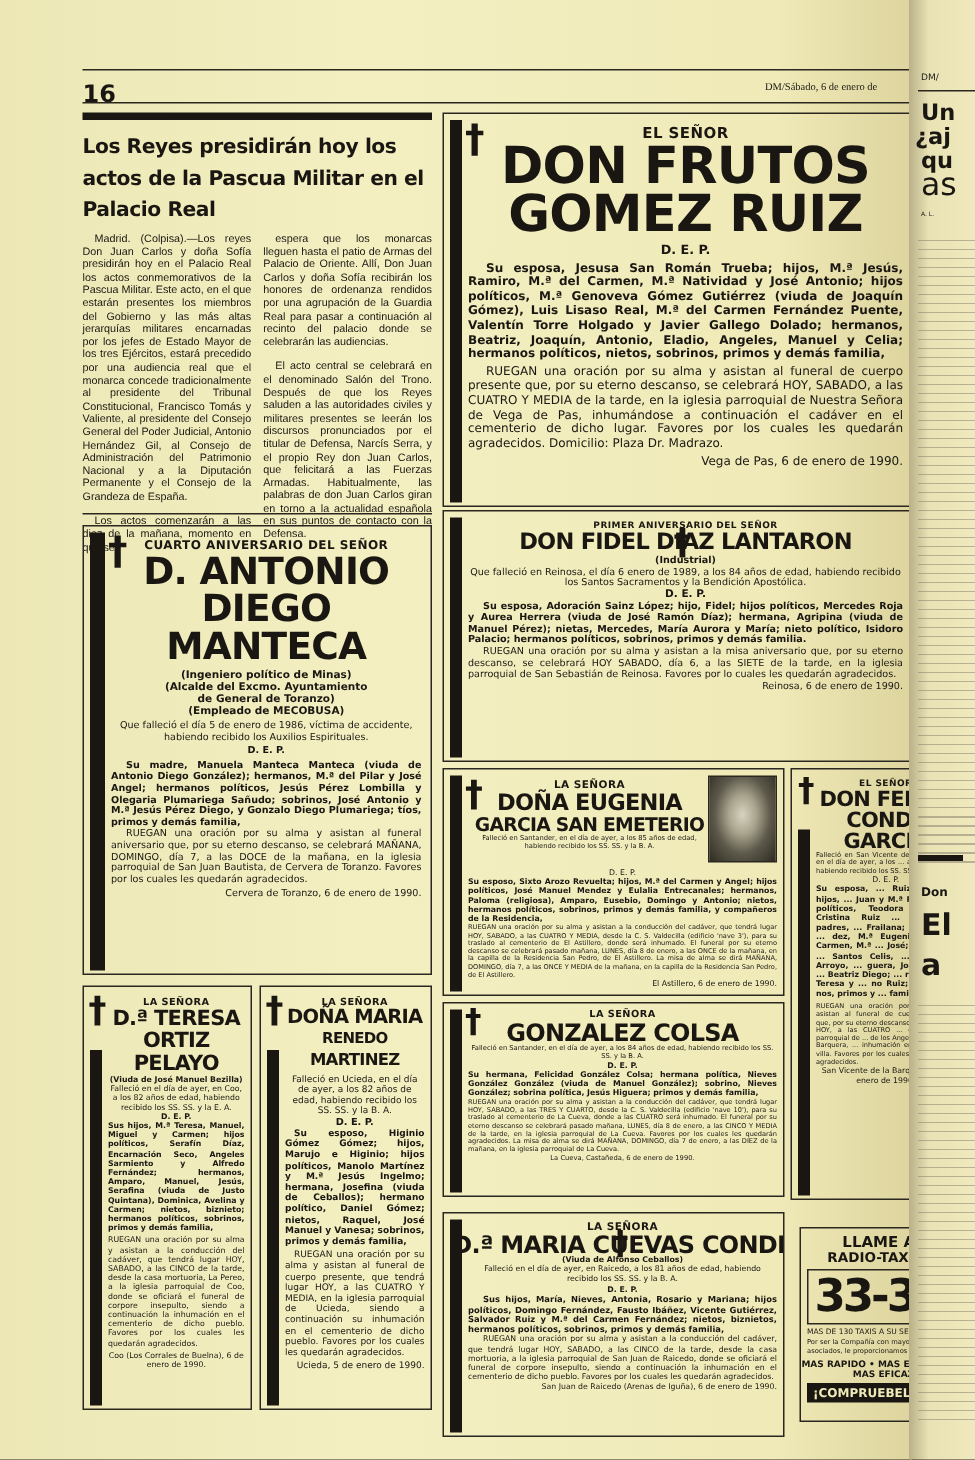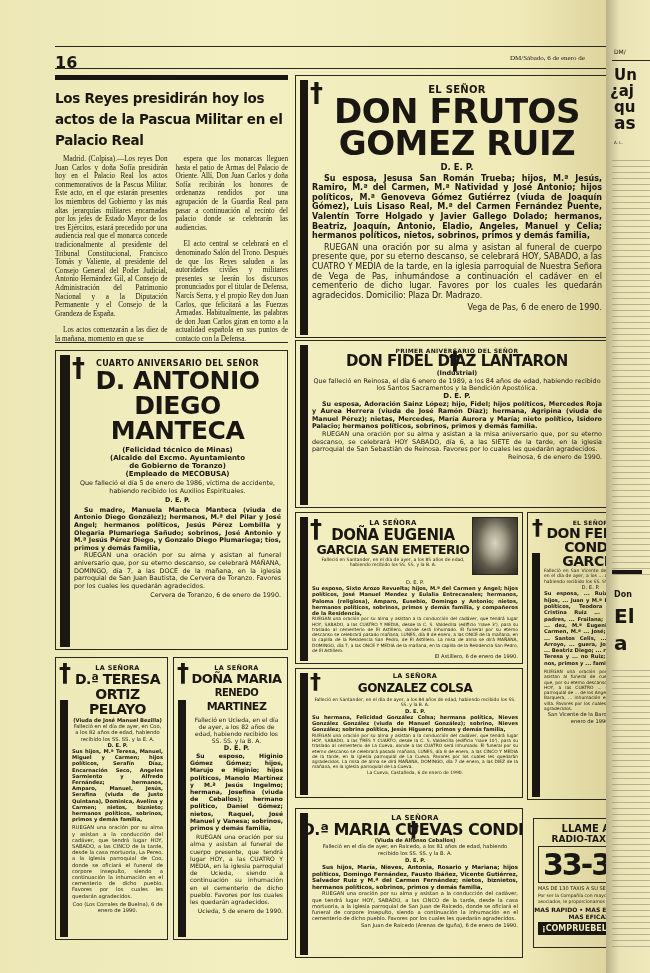--- a/index.html
+++ b/index.html
@@ -8,21 +8,21 @@
 .page{position:absolute;left:0;top:0;width:608px;height:973px;background:linear-gradient(90deg,#ece7b5 0%,#f3efc1 40%,#f0eab8 85%,#ddd49e 100%);}
 .page-top{position:absolute;left:0;top:0;width:650px;height:12px;background:#5a564a}
 .nextpage{position:absolute;left:606px;top:0;width:44px;height:973px;background:linear-gradient(90deg,#b9b089 0%,#e8e2b4 30%,#efe9bd 100%);overflow:hidden}
 .hdr-rule{position:absolute;height:2px;background:#2a2620}
 .pagenum{position:absolute;left:55px;top:53px;font-weight:bold;font-size:16px;font-family:"DejaVu Sans",sans-serif}
 .dateline{position:absolute;left:510px;top:54px;font-size:7px;font-family:"Liberation Serif",serif;white-space:nowrap}
 .art{position:absolute;left:55px;top:75px;width:233px;height:260px}
 .art .bar{height:5px;background:#1a1712;margin-bottom:8px}
 .art h1{font-family:"DejaVu Sans",sans-serif;font-weight:bold;font-size:13.5px;line-height:21px;letter-spacing:-.3px}
 .cols{display:flex;gap:8px;margin-top:4px}
-.cols p{font-family:Liberation Serif, serif;font-size:7.2px;line-height:8.6px;text-align:justify;flex:1;text-indent:8px}
+.cols p{font-family:Liberation Sans, sans-serif;font-size:7.2px;line-height:8.6px;text-align:justify;flex:1;text-indent:8px}
 .cols .c{flex:1}
 .cols .c p+p{margin-top:8px}
 .box{position:absolute;border:1.5px solid #2a2620;background:transparent;overflow:hidden;font-family:"DejaVu Sans",sans-serif}
 .stripe{position:absolute;left:4px;width:8px;background:#1a1712}
 .cross{position:absolute;font-weight:bold;line-height:1}
 .ctr{text-align:center}
 .lbl{font-weight:bold;font-size:8px;letter-spacing:.3px}
 .nm{font-weight:bold;line-height:.95;letter-spacing:-.5px}
 .sm{font-size:6.4px;line-height:7.6px}
 .tx{font-size:5.2px;line-height:6.2px;text-align:justify}
@@ -91,23 +91,23 @@
   </div>
 
   <div class="box" style="left:55px;top:350px;width:233px;height:300px">
     <div class="stripe" style="top:4px;height:292px;width:10px"></div>
     <div class="cross" style="left:16px;top:4px;font-size:26px">†</div>
     <div style="position:absolute;left:18px;right:6px;top:8px">
       <div class="ctr lbl" style="font-size:8px">CUARTO ANIVERSARIO DEL SEÑOR</div>
       <div class="ctr nm" style="font-size:25px;line-height:25px">D. ANTONIO</div>
       <div class="ctr nm" style="font-size:25px;line-height:25px">DIEGO</div>
       <div class="ctr nm" style="font-size:25px;line-height:25px">MANTECA</div>
-      <div class="ctr bd" style="font-size:7px;line-height:8px;margin-top:3px">(Felicidad técnico de Minas)</div>
+      <div class="ctr bd" style="font-size:7px;line-height:8px;margin-top:3px">(Ingeniero político de Minas)</div>
       <div class="ctr bd" style="font-size:7px;line-height:8px">(Alcalde del Excmo. Ayuntamiento</div>
-      <div class="ctr bd" style="font-size:7px;line-height:8px">de Gobierno de Toranzo)</div>
+      <div class="ctr bd" style="font-size:7px;line-height:8px">de General de Toranzo)</div>
       <div class="ctr bd" style="font-size:7px;line-height:8px">(Empleado de MECOBUSA)</div>
       <div class="ctr sm" style="margin-top:2px">Que falleció el día 5 de enero de 1986, víctima de accidente, habiendo recibido los Auxilios Espirituales.</div>
       <div class="ctr bd sm" style="margin:2px 0">D. E. P.</div>
       <div class="bd sm" style="text-align:justify;text-indent:10px">Su madre, Manuela Manteca Manteca (viuda de Antonio Diego González); hermanos, M.ª del Pilar y José Angel; hermanos políticos, Jesús Pérez Lombilla y Olegaria Plumariega Sañudo; sobrinos, José Antonio y M.ª Jesús Pérez Diego, y Gonzalo Diego Plumariega; tíos, primos y demás familia,</div>
       <div class="sm" style="text-align:justify;text-indent:10px">RUEGAN una oración por su alma y asistan al funeral aniversario que, por su eterno descanso, se celebrará MAÑANA, DOMINGO, día 7, a las DOCE de la mañana, en la iglesia parroquial de San Juan Bautista, de Cervera de Toranzo. Favores por los cuales les quedarán agradecidos.</div>
       <div class="rt sm" style="margin-top:2px">Cervera de Toranzo, 6 de enero de 1990.</div>
     </div>
   </div>
 
   <div class="box" style="left:295px;top:512px;width:228px;height:152px">
@@ -175,21 +175,21 @@
       <div style="font-size:6px;line-height:7.2px;text-align:justify;text-indent:6px;margin-top:2px">RUEGAN una oración por su alma y asistan al funeral de cuerpo presente, que tendrá lugar HOY, a las CUATRO Y MEDIA, en la iglesia parroquial de Ucieda, siendo a continuación su inhumación en el cementerio de dicho pueblo. Favores por los cuales les quedarán agradecidos.</div>
       <div class="rt" style="font-size:6px;line-height:7px;margin-top:2px">Ucieda, 5 de enero de 1990.</div>
     </div>
   </div>
 
   <div class="box" style="left:295px;top:668px;width:228px;height:130px">
     <div class="stripe" style="top:4px;height:122px"></div>
     <div class="cross" style="left:14px;top:2px;font-size:22px">†</div>
     <div style="position:absolute;left:16px;right:4px;top:3px">
       <div class="ctr lbl" style="font-size:6.5px">LA SEÑORA</div>
-      <div class="ctr nm" style="font-size:12px;line-height:17px;white-space:nowrap">GONZALEZ COLSA</div>
+      <div class="ctr nm" style="font-size:16px;line-height:17px;white-space:nowrap">GONZALEZ COLSA</div>
       <div class="ctr tx" style="text-align:center;font-size:4.5px;line-height:5.4px">Falleció en Santander, en el día de ayer, a los 84 años de edad, habiendo recibido los SS. SS. y la B. A.</div>
       <div class="ctr tx bd" style="text-align:center">D. E. P.</div>
       <div class="tx bd">Su hermana, Felicidad González Colsa; hermana política, Nieves González González (viuda de Manuel González); sobrino, Nieves González; sobrina política, Jesús Higuera; primos y demás familia,</div>
       <div class="tx" style="font-size:4.4px;line-height:5.3px">RUEGAN una oración por su alma y asistan a la conducción del cadáver, que tendrá lugar HOY, SABADO, a las TRES Y CUARTO, desde la C. S. Valdecilla (edificio 'nave 10'), para su traslado al cementerio de La Cueva, donde a las CUATRO será inhumado. El funeral por su eterno descanso se celebrará pasado mañana, LUNES, día 8 de enero, a las CINCO Y MEDIA de la tarde, en la iglesia parroquial de La Cueva. Favores por los cuales les quedarán agradecidos. La misa de alma se dirá MAÑANA, DOMINGO, día 7 de enero, a las DIEZ de la mañana, en la iglesia parroquial de La Cueva.</div>
       <div class="ctr tx" style="text-align:center;font-size:4.5px">La Cueva, Castañeda, 6 de enero de 1990.</div>
     </div>
   </div>
 
   <div class="box" style="left:295px;top:808px;width:228px;height:150px">
     <div class="stripe" style="top:4px;height:142px"></div>
@@ -221,21 +221,21 @@
     </div>
   </div>
 </div>
 
 <div class="nextpage">
   <div class="np" style="left:8px;top:48px;font-size:6px">DM/</div>
   <div style="position:absolute;left:6px;top:60px;width:40px;height:1px;background:#2a2620"></div>
   <div class="np" style="left:8px;top:68px;font-size:15px;font-weight:bold;line-height:15px">Un</div>
   <div class="np" style="left:4px;top:84px;font-size:15px;font-weight:bold;line-height:15px">¿aj</div>
   <div class="np" style="left:8px;top:100px;font-size:15px;font-weight:bold;line-height:15px">qu</div>
-  <div class="np" style="left:8px;top:116px;font-size:17px;font-weight:bold;line-height:15px">as</div>
+  <div class="np" style="left:8px;top:116px;font-size:21px;font-weight:normal;line-height:15px">as</div>
   <div class="np" style="left:8px;top:140px;font-size:4px">A. L.</div>
   <div style="position:absolute;left:6px;top:160px;width:40px;height:420px;background:repeating-linear-gradient(180deg,#8a8470 0 1px,transparent 1px 6px);opacity:.55"></div>
   <div style="position:absolute;left:6px;top:570px;width:30px;height:4px;background:#1a1712"></div>
   <div class="np" style="left:8px;top:590px;font-size:8px;font-weight:bold">Don</div>
   <div class="np" style="left:8px;top:605px;font-size:20px;font-weight:bold;line-height:22px">El</div>
   <div class="np" style="left:8px;top:632px;font-size:20px;font-weight:bold;line-height:22px">a</div>
   <div style="position:absolute;left:6px;top:670px;width:40px;height:280px;background:repeating-linear-gradient(180deg,#8a8470 0 1px,transparent 1px 6px);opacity:.55"></div>
 </div>
 
 </body></html>

